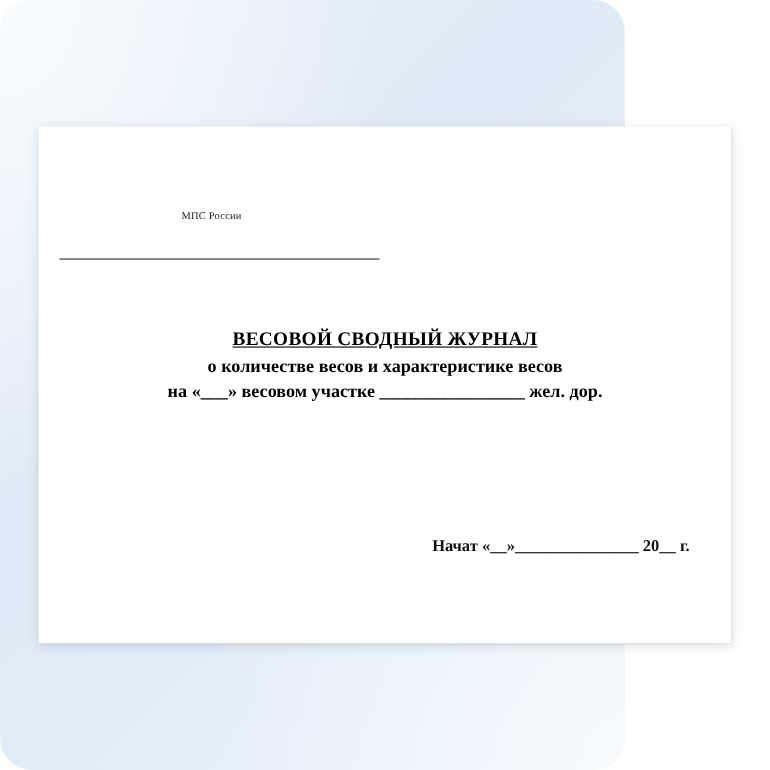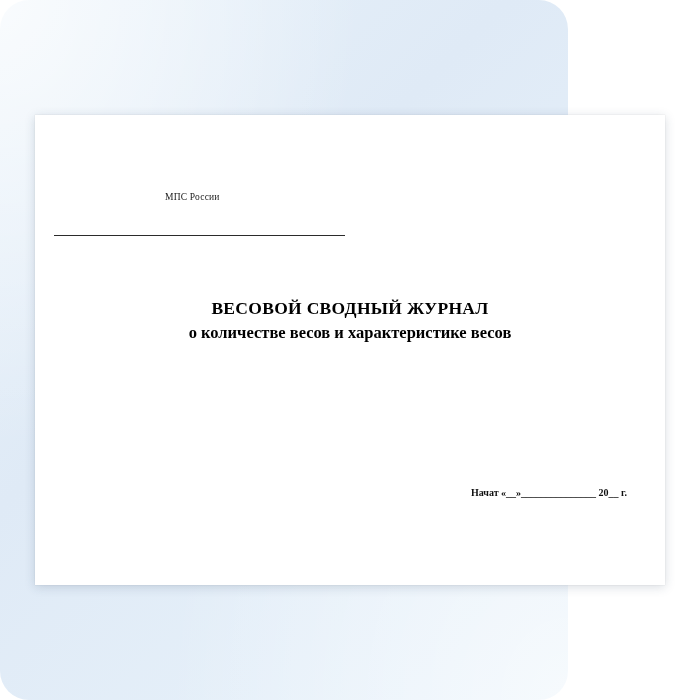--- a/index.html
+++ b/index.html
@@ -60,38 +60,39 @@
     right: 0;
     top: 182px;
     text-align: center;
     color: #000000;
   }
   .title-main {
     font-size: 17.5px;
     font-weight: bold;
     letter-spacing: 0.3px;
     line-height: 1.35;
+    text-decoration: underline;
   }
   .title-sub {
     font-size: 16.5px;
     font-weight: bold;
     line-height: 1.4;
     text-align: center;
   }
   .title-sub2 {
     font-size: 16.5px;
     font-weight: bold;
     line-height: 1.45;
   }
   .footer-block {
     position: absolute;
     right: 38px;
     top: 368px;
     text-align: right;
-    font-size: 10px;
+    font-size: 15px;
     font-weight: bold;
     color: #0f0f0f;
     line-height: 1.9;
   }
   .footer-row {
     white-space: nowrap;
   }
 </style>
 </head>
 <body>
@@ -99,20 +100,21 @@
 <div class="canvas">
   <div class="page">
 
     <div class="org-line">МПС России</div>
 
     <div class="rule"></div>
 
     <div class="title-block">
       <div class="title-main">ВЕСОВОЙ СВОДНЫЙ ЖУРНАЛ</div>
       <div class="title-sub">о количестве весов и характеристике весов</div>
+      <div class="title-sub2">на «___» весовом участке ________________ жел. дор.</div>
     </div>
 
     <div class="footer-block">
       <div class="footer-row">Начат «__»_______________ 20__ г.</div>
     </div>
 
   </div>
 </div>
 
 </body></html>

